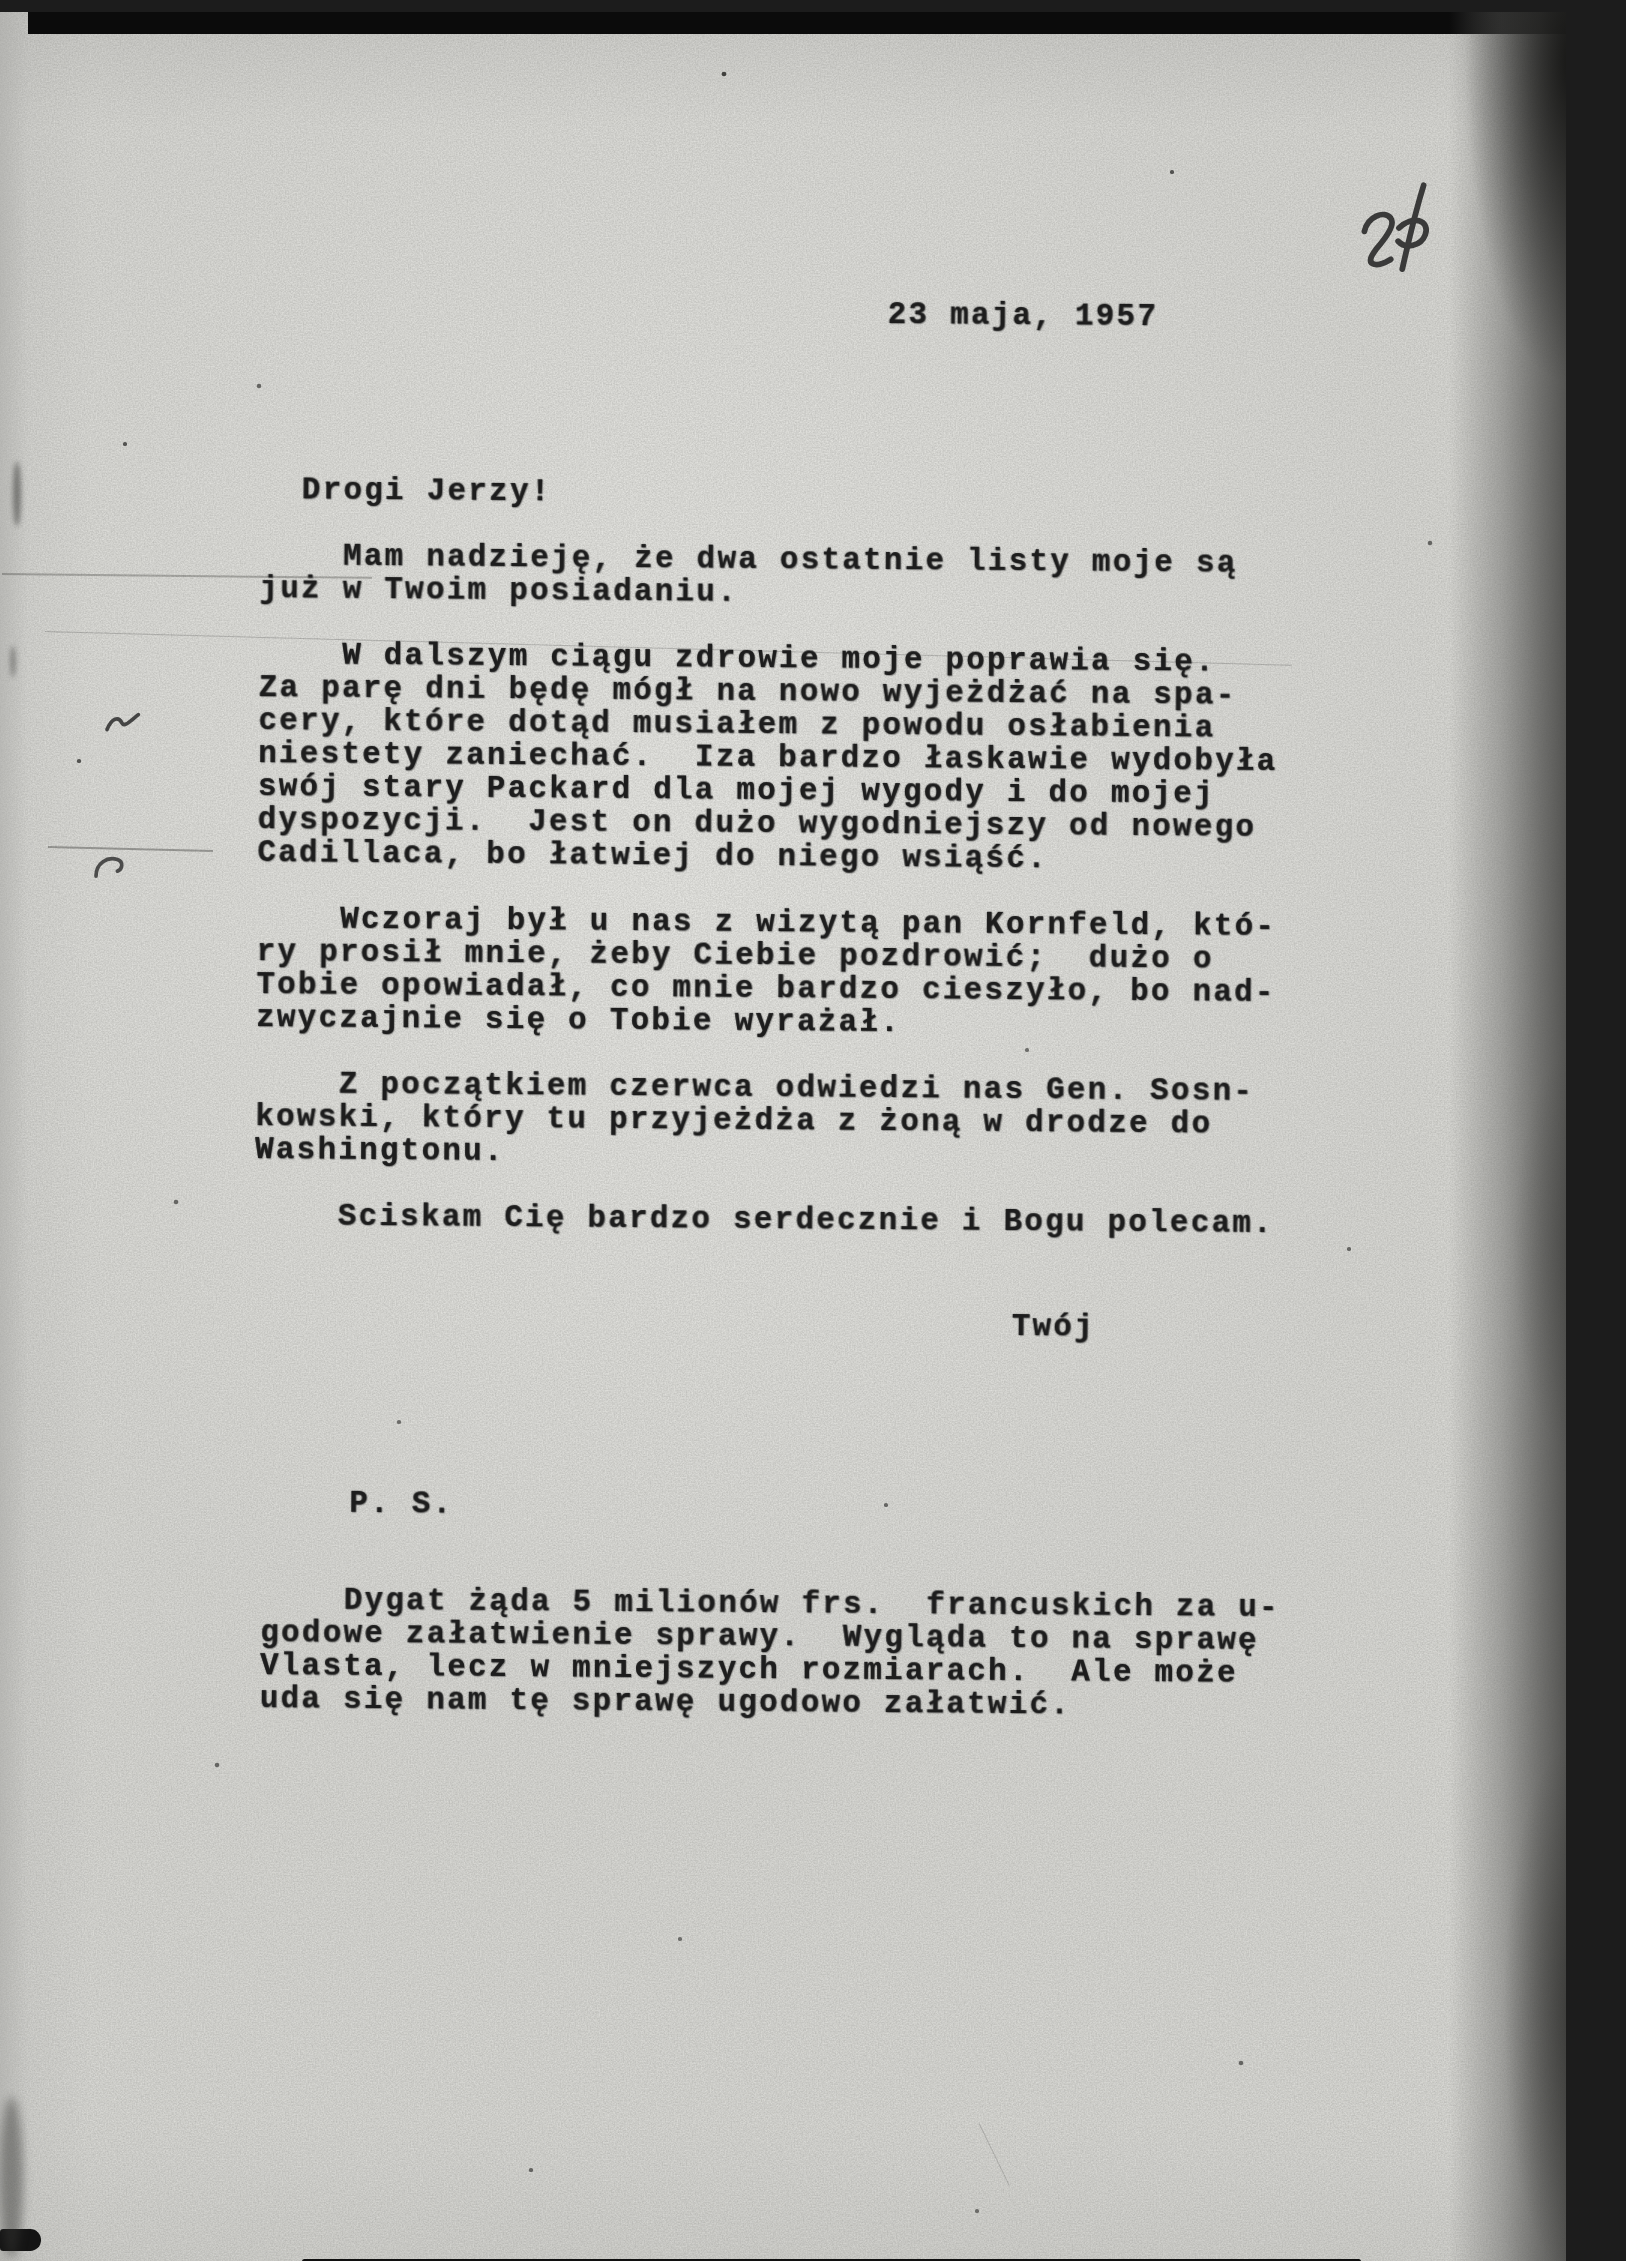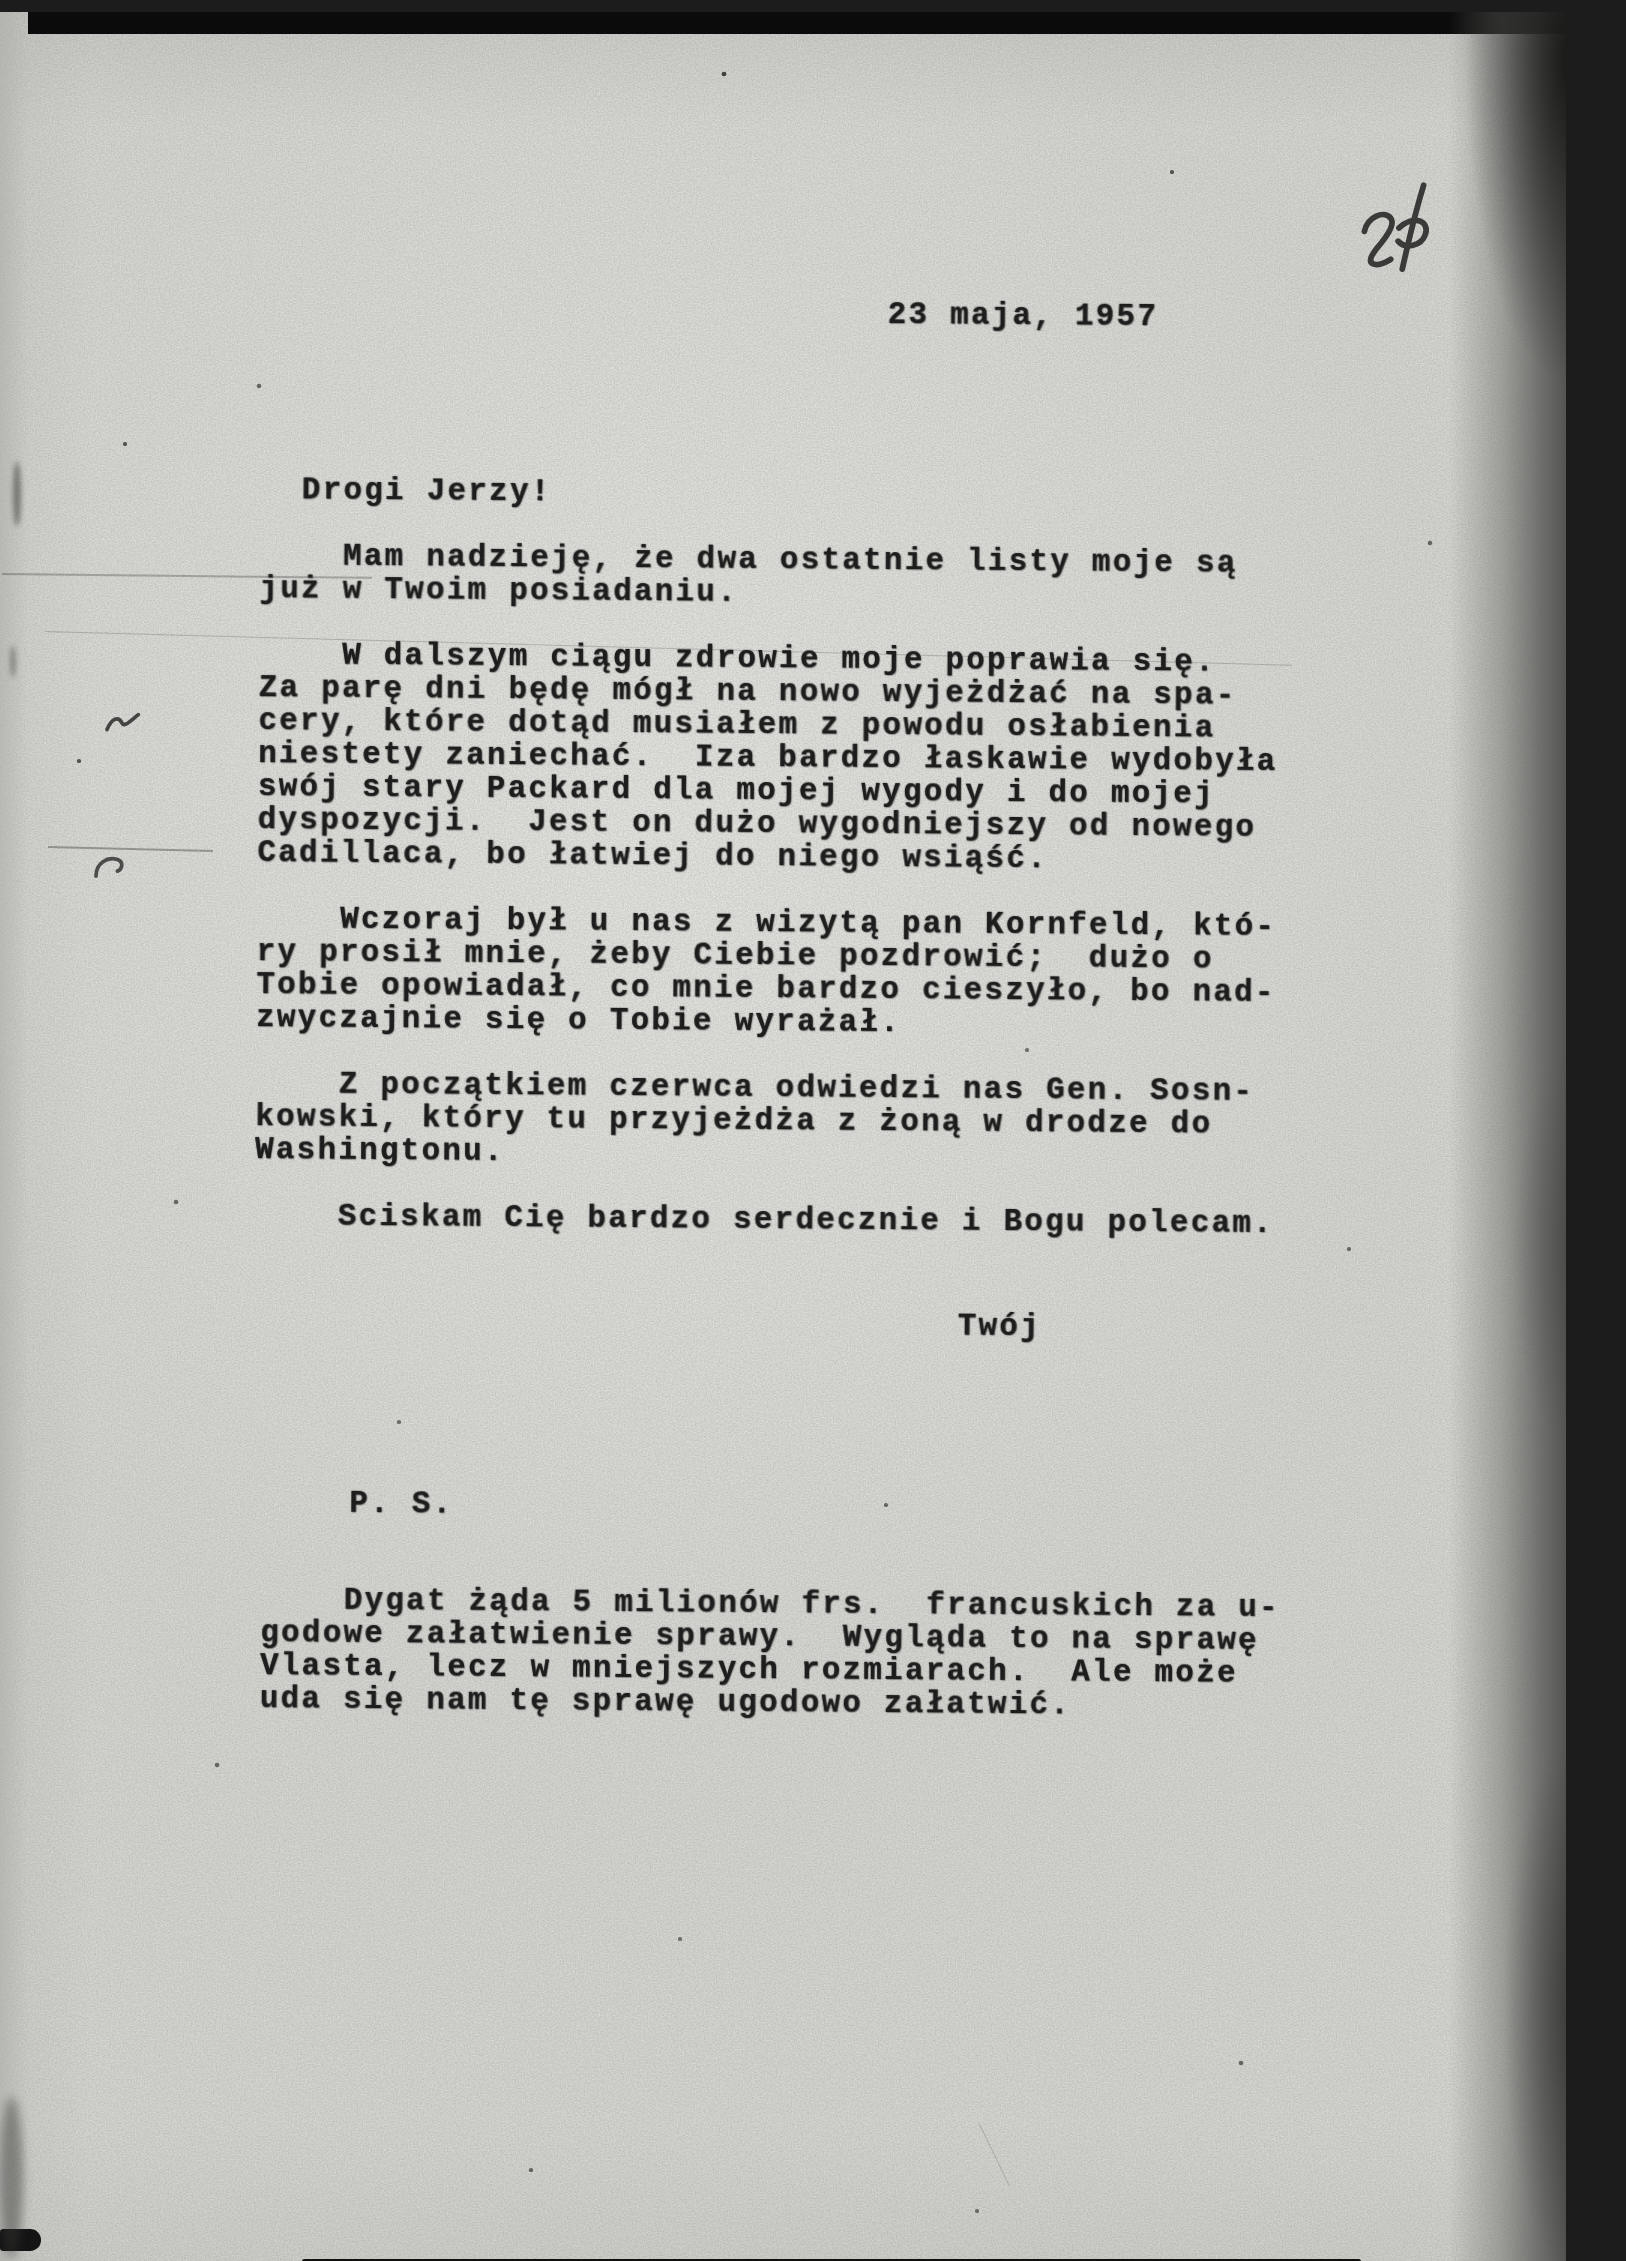--- a/index.html
+++ b/index.html
@@ -61,21 +61,21 @@
     position:absolute;
     font-family:"Liberation Mono","DejaVu Sans Mono",monospace;
     font-weight:bold; font-size:31px; line-height:33px; letter-spacing:2.2px;
     color:#1d1d1d; white-space:pre;
     text-shadow:0 0 1.2px rgba(25,25,25,.75), 0.8px 0.8px 0.8px rgba(60,60,60,.35);
     filter:blur(0.2px);
   }
   .tline { min-height:33px; }
   .date-line  { left:890px; top:279px; }
   .body-block { left:264px;  top:459px; }
-  .signature  { left:968px; top:1290px; }
+  .signature  { left:1022px; top:1290px; }
   .ps-label   { left:361px;  top:1472px; }
   .ps-block   { left:273px;  top:1569px; }
 
   .hand-mark { position:absolute; filter:blur(0.3px); }
   .hand-number { left:1351px; top:165px; }
   .hand-v      { left:102px;  top:696px; }
   .hand-curl   { left:91px;  top:841px; }
 </style>
 </head>
 <body>

